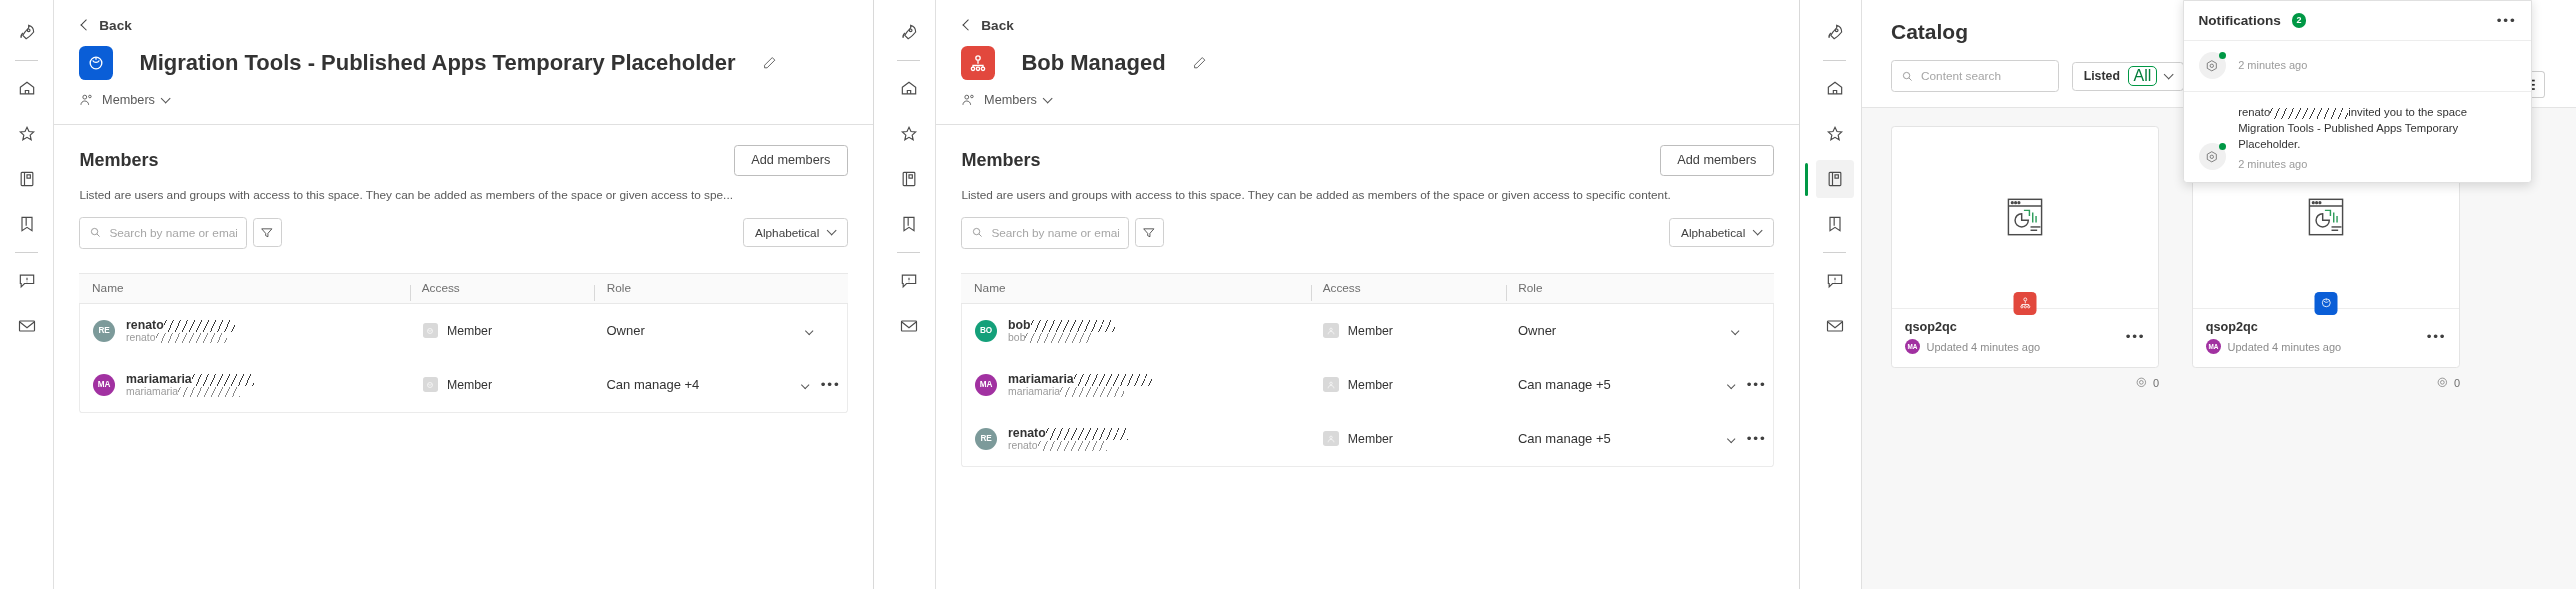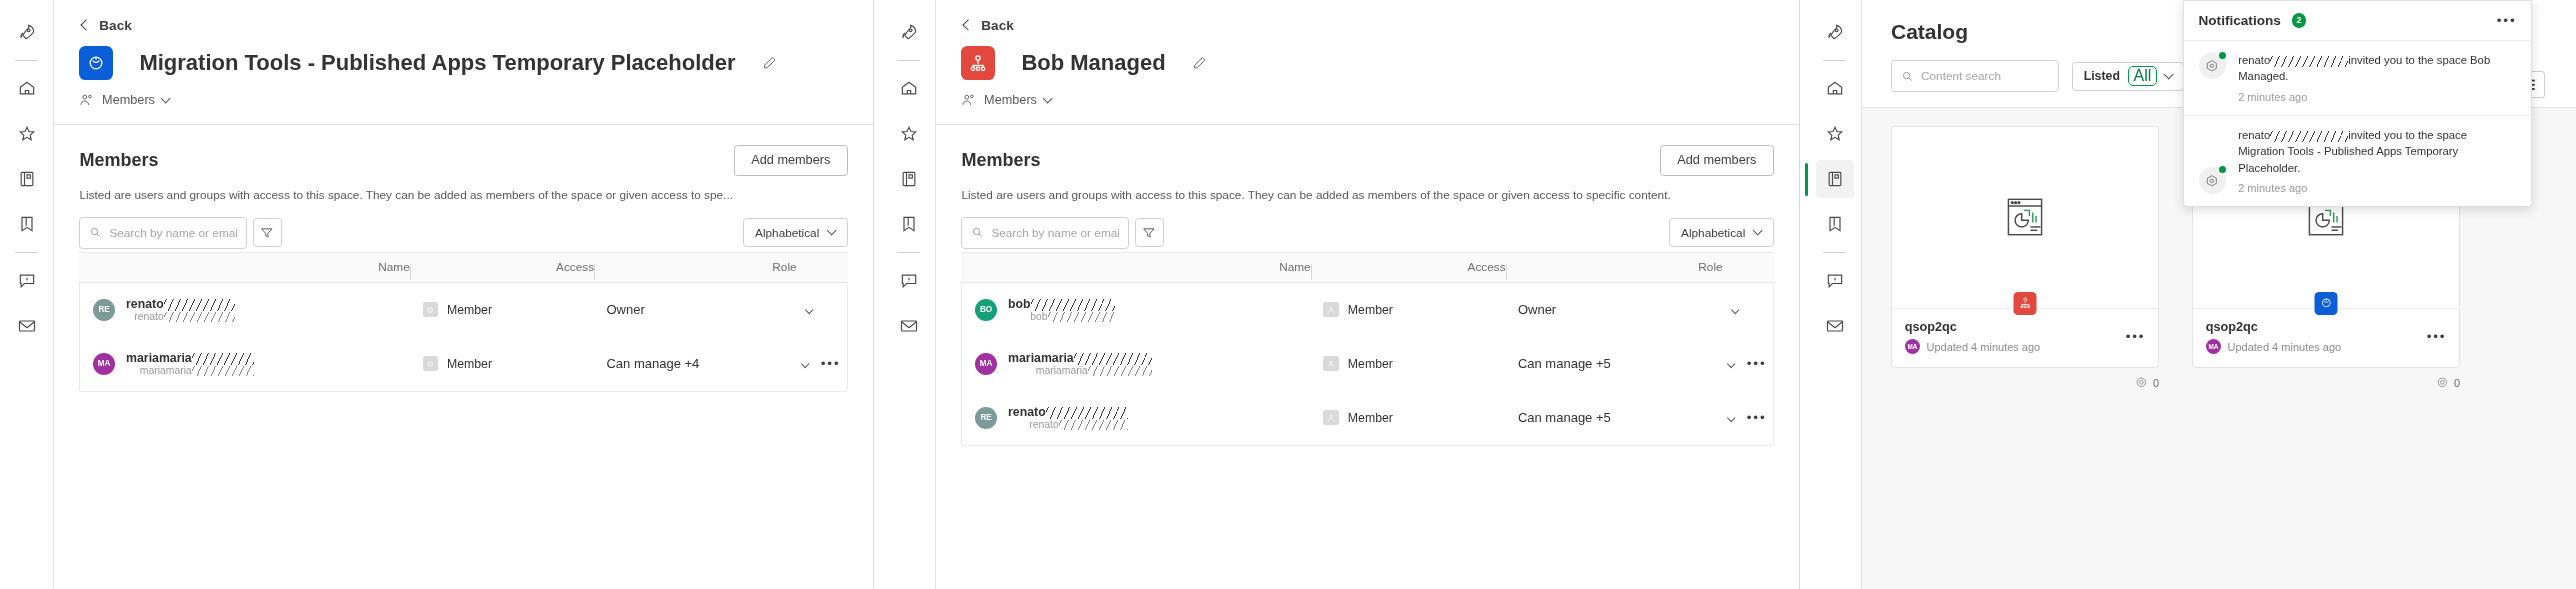--- a/index.html
+++ b/index.html
@@ -65,21 +65,21 @@
   .tools-row { display: flex; align-items: center; justify-content: space-between; margin-top: 14.5px; }
   .tools-left { display: flex; align-items: center; gap: 5.4px; }
   .search-box { display: flex; align-items: center; gap: 7.3px; border: 0.9px solid #d0d0d0; border-radius: 3.6px; height: 32px; padding: 0 9px; width: 168px; background: #fff; }
   .search-box svg { width: 12.7px; height: 12.7px; stroke: #8c8c8c; fill: none; stroke-width: 1.6; flex: 0 0 12.7px; }
   .search-box input { border: 0; outline: 0; font-size: 11.8px; color: #404040; width: 100%; font-family: "Liberation Sans", sans-serif; background: transparent; }
   .search-box input::placeholder { color: #a6a6a6; }
   .icon-btn { width: 29px; height: 29px; border: 0.9px solid #d0d0d0; border-radius: 3.6px; background: #fff; display: flex; align-items: center; justify-content: center; cursor: pointer; }
   .icon-btn svg { width: 13.6px; height: 13.6px; stroke: #404040; fill: none; stroke-width: 1.5; }
   .sort-sel { display: flex; align-items: center; gap: 9px; border: 0.9px solid #d0d0d0; border-radius: 3.6px; height: 29px; padding: 0 11px; font-size: 11.8px; color: #404040; background: #fff; cursor: pointer; }
 
-  .tbl { margin-top: 3px; width: 100%; text-align: right; }
+  .tbl { margin-top: 24px; width: 100%; }
   .tbl-head { display: flex; align-items: center; height: 31px; background: #fafafa; border-top: 0.9px solid #e8e8e8; border-bottom: 0.9px solid #e8e8e8; }
   .th { font-size: 11.8px; color: #6e6e6e; padding-left: 12.7px; position: relative; }
   .th + .th::before { content: ""; position: absolute; left: 0; top: 3.6px; height: 16.3px; width: 0.9px; background: #d8d8d8; }
   .col-name { flex: 0 0 43%; }
   .col-access { flex: 0 0 24%; padding-left: 12px; }
   .col-role { flex: 1; }
   .col-act { flex: 0 0 51px; }
   .tbl-body { border: 0.9px solid #ebebeb; border-top: 0; border-radius: 0 0 3.6px 3.6px; background: #fff; }
   .tr { display: flex; align-items: center; height: 54px; }
   .td { padding-left: 12.7px; font-size: 12.3px; color: #333; display: flex; align-items: center; }
@@ -705,21 +705,20 @@
       <div id="notifs">
           <div class="notif-item">
             <div class="notif-ic">
               <svg viewBox="0 0 24 24">
                 <path d="M12 3l8 4.5v9L12 21l-8-4.5v-9z"></path>
                 <circle cx="12" cy="12" r="3"></circle>
               </svg>
               <span class="notif-dot"></span>
             </div>
             <div style="flex:1">
-              <div class="notif-txt"><span>renato</span><span class="redact" style="width:78px;height:11px"></span><span>invited you to the space Bob Managed.</span></div>
               <div class="notif-time">2 minutes ago</div>
             </div>
           </div>
           <div class="notif-item">
             <div class="notif-ic">
               <svg viewBox="0 0 24 24">
                 <path d="M12 3l8 4.5v9L12 21l-8-4.5v-9z"></path>
                 <circle cx="12" cy="12" r="3"></circle>
               </svg>
               <span class="notif-dot"></span>

